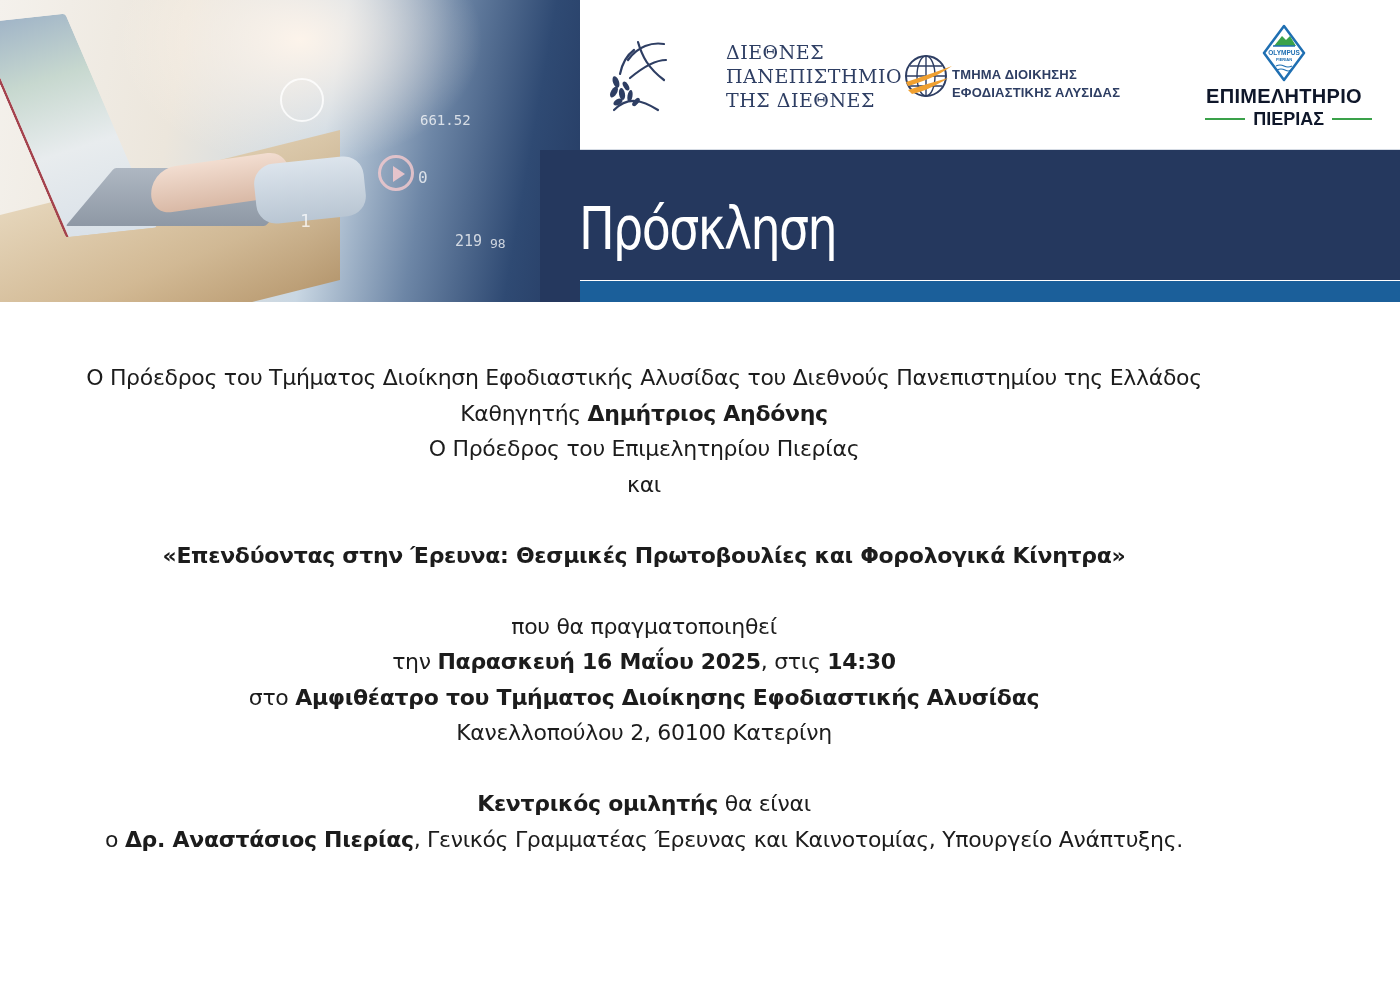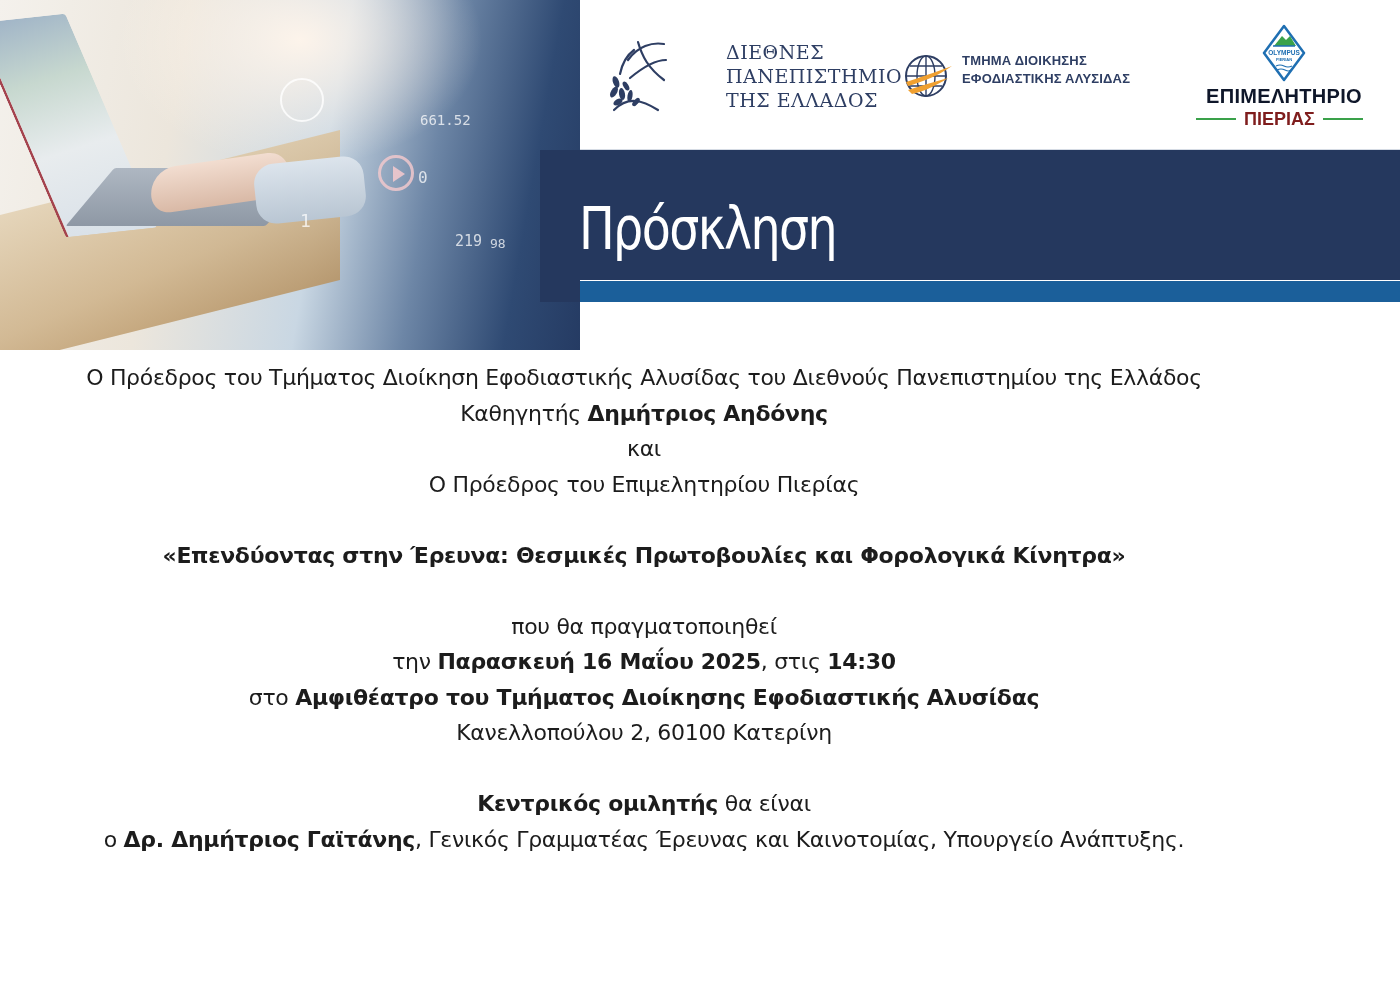--- a/index.html
+++ b/index.html
@@ -3,21 +3,21 @@
   <meta charset="utf-8">
   <style>
     * { margin: 0; padding: 0; box-sizing: border-box; }
     html, body { width: 1400px; height: 987px; background: #ffffff; overflow: hidden; }
     body { font-family: "DejaVu Sans", sans-serif; color: #1a1a1a; position: relative; }
 
     
     .banner { position: absolute; left: 0; top: 0; width: 1400px; height: 302px; }
 
     .hero-image {
-      position: absolute; left: 0; top: 0; width: 580px; height: 350px; overflow: hidden;
+      position: absolute; left: 0; top: 0; width: 580px; height: 302px; overflow: hidden;
       background:
         radial-gradient(ellipse 260px 180px at 300px 40px, rgba(255,245,235,0.95), rgba(255,255,255,0) 70%),
         linear-gradient(100deg, #f4f1ec 0%, #ece6dc 30%, #c9d7e3 55%, #6d86a6 72%, #2f4a73 88%, #253b63 100%);
     }
     .hero-desk {
       position: absolute; left: -20px; top: 175px; width: 360px; height: 150px;
       background: linear-gradient(170deg, #e4d3b6 0%, #cfb48c 60%, #b89566 100%);
       transform: skewY(-14deg);
       opacity: 0.9;
     }
@@ -85,36 +85,36 @@
 
     
     .logo-ihu { position: absolute; left: 608px; top: 38px; display: flex; align-items: center; gap: 12px; }
     .logo-ihu-mark { width: 62px; height: 75px; }
     .logo-ihu-text {
       font-family: "DejaVu Serif", serif; color: #2e3e63; font-size: 19px; line-height: 24px;
       letter-spacing: 0.5px; font-weight: normal;
     }
     .logo-ihu-text div { white-space: nowrap; margin-left: 44px; }
 
-    .logo-dept { position: absolute; left: 902px; top: 52px; display: flex; align-items: flex-start; gap: 10px; }
+    .logo-dept { position: absolute; left: 902px; top: 52px; display: flex; align-items: flex-end; gap: 0; }
     .logo-dept-mark { width: 50px; height: 50px; }
     .logo-dept-text {
       font-family: "Liberation Sans", sans-serif; font-weight: bold; color: #2e3e63;
       font-size: 13px; line-height: 18px; letter-spacing: 0.2px;
     }
 
     .logo-chamber { position: absolute; left: 1196px; top: 24px; width: 176px; text-align: center; }
     .logo-chamber-mark { width: 48px; height: 58px; margin: 0 auto 2px; display: block; }
     .logo-chamber-line1 {
       font-family: "Liberation Sans", sans-serif; font-weight: bold; color: #0f172a;
       font-size: 20px; letter-spacing: 0.3px; line-height: 24px;
     }
     .logo-chamber-line2 {
-      display: flex; align-items: center; justify-content: flex-start; gap: 8px;
-      font-family: "Liberation Sans", sans-serif; font-weight: bold; color: #7f1d1d;
+      display: flex; align-items: center; justify-content: flex-end; gap: 8px;
+      font-family: "Liberation Sans", sans-serif; font-weight: bold; color: #0f172a;
       font-size: 18px; line-height: 22px;
     }
     .logo-chamber-rule { width: 40px; height: 2px; background: #3aa14a; }
 
     
     .content {
       position: absolute; left: 0; top: 360px; width: 1288px; text-align: center;
       font-family: "DejaVu Sans", sans-serif; font-size: 22px; color: #1c1c1c;
       line-height: 35.5px; letter-spacing: -0.3px;
     }
@@ -163,21 +163,21 @@
         <ellipse cx="14" cy="56" rx="3" ry="6" transform="rotate(-10 14 56)"></ellipse>
         <ellipse cx="10" cy="64" rx="3" ry="5" transform="rotate(60 10 64)"></ellipse>
         <ellipse cx="22" cy="58" rx="2.5" ry="6" transform="rotate(10 22 58)"></ellipse>
         <ellipse cx="28" cy="64" rx="2.5" ry="5" transform="rotate(40 28 64)"></ellipse>
         <ellipse cx="18" cy="48" rx="2.5" ry="5" transform="rotate(-30 18 48)"></ellipse>
       </g>
     </svg>
     <div class="logo-ihu-text">
       <div>ΔΙΕΘΝΕΣ</div>
       <div>ΠΑΝΕΠΙΣΤΗΜΙΟ</div>
-      <div>ΤΗΣ ΕΛΛΑΔΟΣ</div>
+      <div>ΤΗΣ ΔΙΕΘΝΕΣ</div>
     </div>
   </div>
 
   <div class="logo-dept">
     <svg class="logo-dept-mark" viewBox="0 0 50 50">
       <circle cx="24" cy="24" r="20" fill="none" stroke="#2e3e63" stroke-width="2"></circle>
       <path d="M4 24 H44 M24 4 V44 M8 14 H40 M8 34 H40" stroke="#2e3e63" stroke-width="1.4" fill="none"></path>
       <ellipse cx="24" cy="24" rx="9" ry="20" fill="none" stroke="#2e3e63" stroke-width="1.4"></ellipse>
       <path d="M4 30 C 16 26, 34 20, 50 14 C 36 24, 20 30, 6 34 Z" fill="#f0a030"></path>
       <path d="M6 38 C 18 34, 32 30, 46 26 C 34 34, 20 40, 10 42 Z" fill="#f0a030"></path>
@@ -204,22 +204,22 @@
       <span class="logo-chamber-rule"></span>
     </div>
   </div>
 </div>
 
 <div class="content">
   <div class="line">Ο Πρόεδρος του Τμήματος Διοίκηση Εφοδιαστικής Αλυσίδας του Διεθνούς Πανεπιστημίου της Ελλάδος</div>
   <div class="line">
     <span>Καθηγητής </span><b>Δημήτριος Αηδόνης</b>
   </div>
+  <div class="line">Ο Πρόεδρος του Επιμελητηρίου Πιερίας</div>
   <div class="line">και</div>
-  <div class="line">Ο Πρόεδρος του Επιμελητηρίου Πιερίας</div>
 
   <div class="gap"></div>
 
   <div class="line"><b>«Επενδύοντας στην Έρευνα: Θεσμικές Πρωτοβουλίες και Φορολογικά Κίνητρα»</b></div>
 
   <div class="gap"></div>
 
   <div class="line">που θα πραγματοποιηθεί</div>
   <div class="line">
     <span>την </span><b>Παρασκευή 16 Μαΐου 2025</b><span>, στις </span><b>14:30</b>
@@ -228,15 +228,15 @@
     <span>στο </span><b>Αμφιθέατρο του Τμήματος Διοίκησης Εφοδιαστικής Αλυσίδας</b>
   </div>
   <div class="line">Κανελλοπούλου 2, 60100 Κατερίνη</div>
 
   <div class="gap"></div>
 
   <div class="line">
     <b>Κεντρικός ομιλητής</b><span> θα είναι</span>
   </div>
   <div class="line">
-    <span>ο </span><b>Δρ. Δημήτριος Γαϊτάνης</b><span>, Γενικός Γραμματέας Έρευνας και Καινοτομίας, Υπουργείο Ανάπτυξης.</span>
+    <span>ο </span><b>Δρ. Αναστάσιος Πιερίας</b><span>, Γενικός Γραμματέας Έρευνας και Καινοτομίας, Υπουργείο Ανάπτυξης.</span>
   </div>
 </div>
 
 </body></html>

